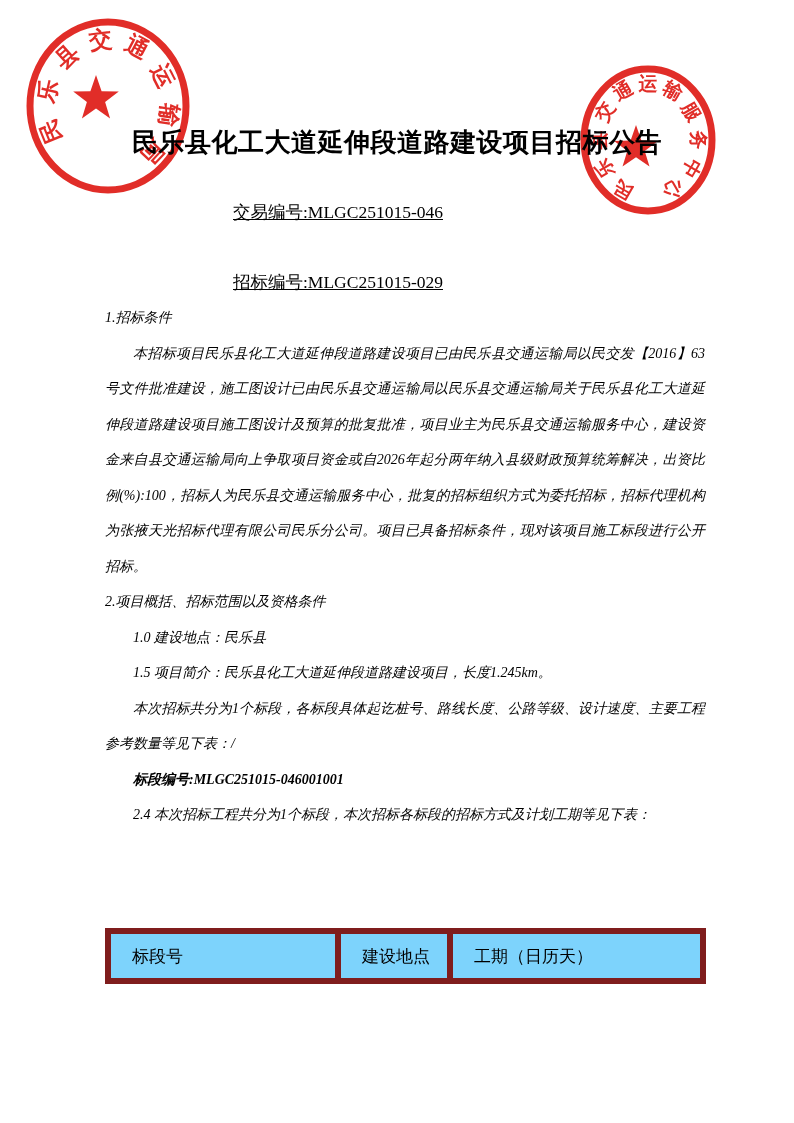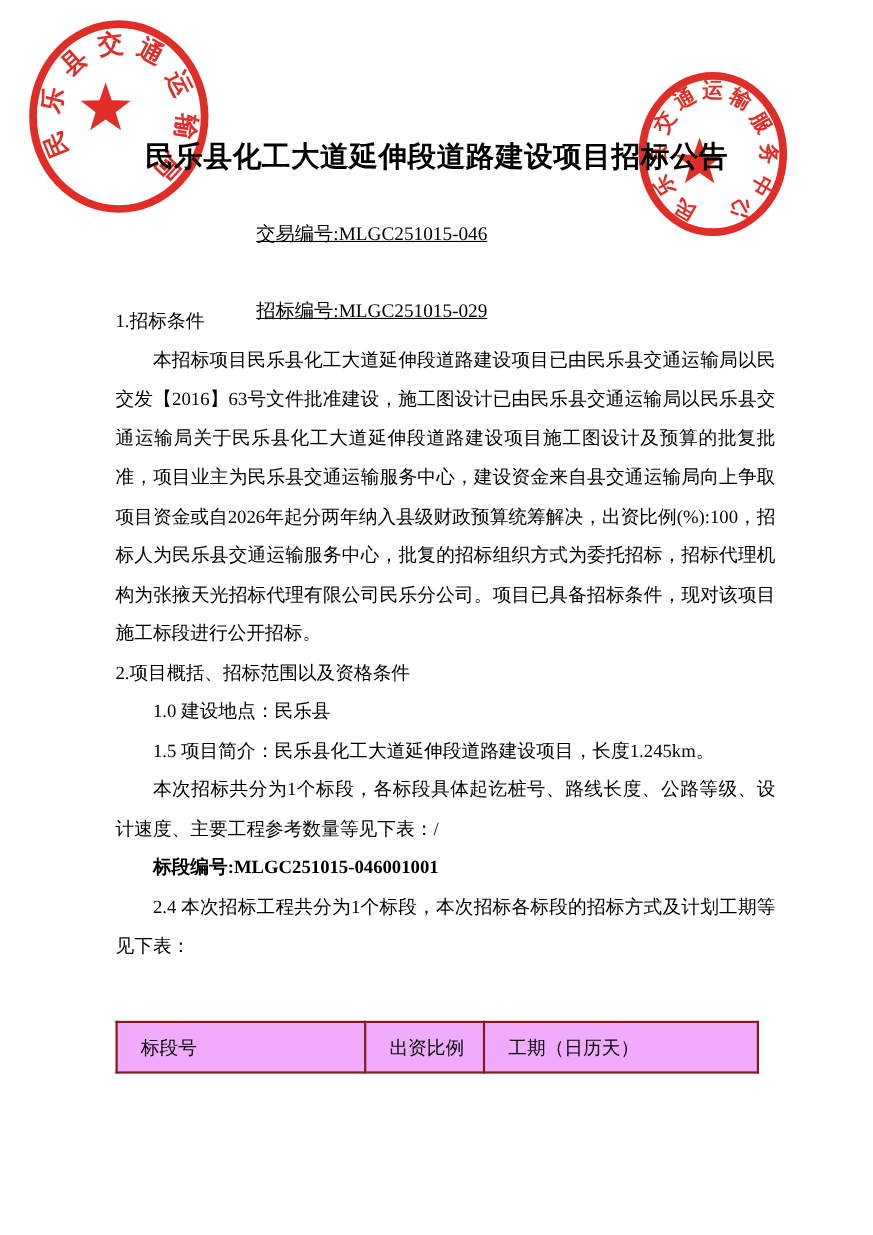--- a/index.html
+++ b/index.html
@@ -28,44 +28,45 @@
     position: absolute;
     left: 233px;
     font-size: 17.5px;
     white-space: nowrap;
     text-decoration: underline;
   }
   #transaction-no { top: 200px; }
   #bid-no { top: 270px; }
   .content {
     position: absolute;
-    top: 274px;
+    top: 300px;
     left: 105px;
     width: 600px;
-    font-size: 17px;
+    font-size: 14px;
     line-height: 35.5px;
     text-align: justify;
+    font-style: italic;
   }
   .content p { margin: 0; }
   .ind { text-indent: 2em; }
   .bold { font-weight: bold; }
   table.btable {
     position: absolute;
     top: 928px;
     left: 105px;
     border-collapse: collapse;
     table-layout: fixed;
   }
   table.btable td {
-    border: 2px solid #7f1d1d;
+    border: 6px solid #7f1d1d;
     height: 44px;
     font-size: 17px;
     padding: 0 4px 0 21px;
     vertical-align: middle;
-    background: #f0abfc;
+    background: #7dd3fc;
     margin-left: 44px;
   }
   td.c1 { width: 199px; }
   td.c2 { width: 81px;  }
   td.c3 { width: 222px; }
   .stamp {
     position: absolute;
     mix-blend-mode: multiply;
     opacity: 0.94;
     pointer-events: none;
@@ -100,21 +101,21 @@
     <p class="ind">1.5 项目简介：民乐县化工大道延伸段道路建设项目，长度1.245km。</p>
     <p class="ind">本次招标共分为1个标段，各标段具体起讫桩号、路线长度、公路等级、设计速度、主要工程参考数量等见下表：/</p>
     <p class="ind bold">标段编号:MLGC251015-046001001</p>
     <p class="ind">2.4 本次招标工程共分为1个标段，本次招标各标段的招标方式及计划工期等见下表：</p>
   </div>
 
   <table class="btable">
     <tbody>
       <tr>
         <td class="c1">标段号</td>
-        <td class="c2">出资比例</td>
+        <td class="c2">建设地点</td>
         <td class="c3">工期（日历天）</td>
       </tr>
     </tbody>
   </table>
 
   <svg class="stamp" id="stamp-left" width="180" height="190" viewBox="0 0 180 190">
     <ellipse cx="88" cy="92" rx="78" ry="84"></ellipse>
     <polygon points="76,61 81.6,77.2 98.8,77.6 85.1,88 90.1,104.4 76,94.6 61.9,104.4 66.9,88 53.2,77.6 70.4,77.2"></polygon>
     <g class="seal-chars">
         <text transform="translate(30.5,117.1) rotate(-112)" font-size="23">民</text>

